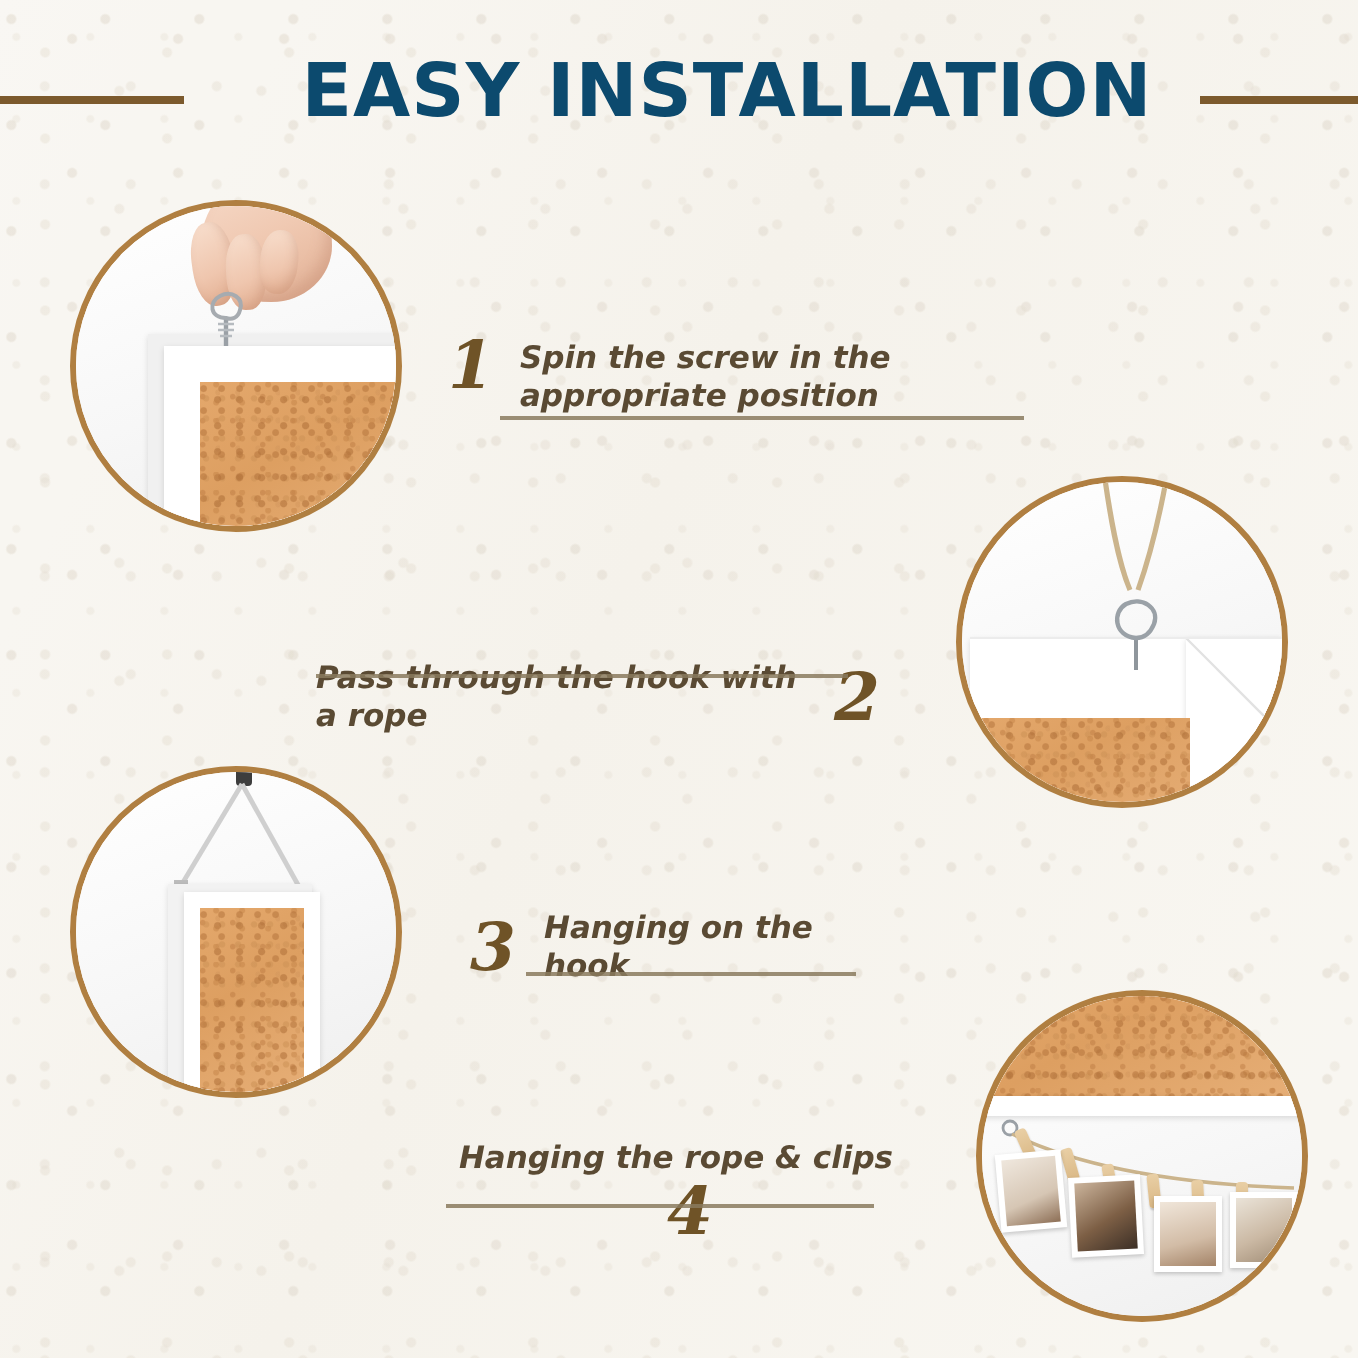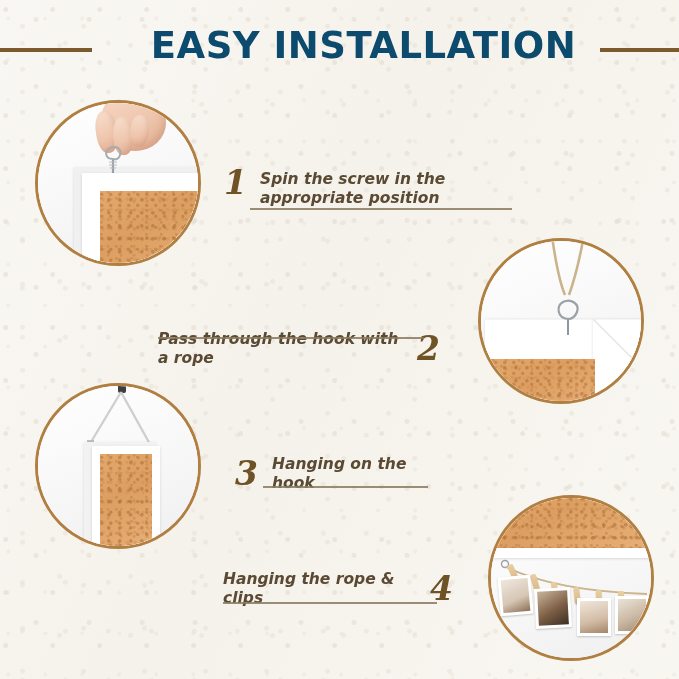--- a/index.html
+++ b/index.html
@@ -272,18 +272,18 @@
       </div>
       <div class="photo" style="left:86px; top:100px; width:34px; height:38px;">
         <div class="img" style="background:linear-gradient(165deg,#f0e6da,#d2bca6 60%,#a48468);"></div>
       </div>
       <div class="photo" style="left:124px; top:98px; width:34px; height:38px;">
         <div class="img" style="background:linear-gradient(155deg,#eae3d8,#cbb9a4 55%,#9e8a73);"></div>
       </div>
     </div>
   </div>
 
-  <div class="step" style="left:223px; top:570px; width:230px; justify-content:center; align-items:center;">
+  <div class="step" style="left:223px; top:570px; width:230px; justify-content:center; align-items:center;flex-direction:column;">
     <div class="caption">Hanging the rope &amp; clips</div>
     <div class="num" style="margin-left:14px;">4</div>
   </div>
   <div class="underline" style="left:223px; top:602px; width:214px;"></div>
 </div>
 
 </body></html>

